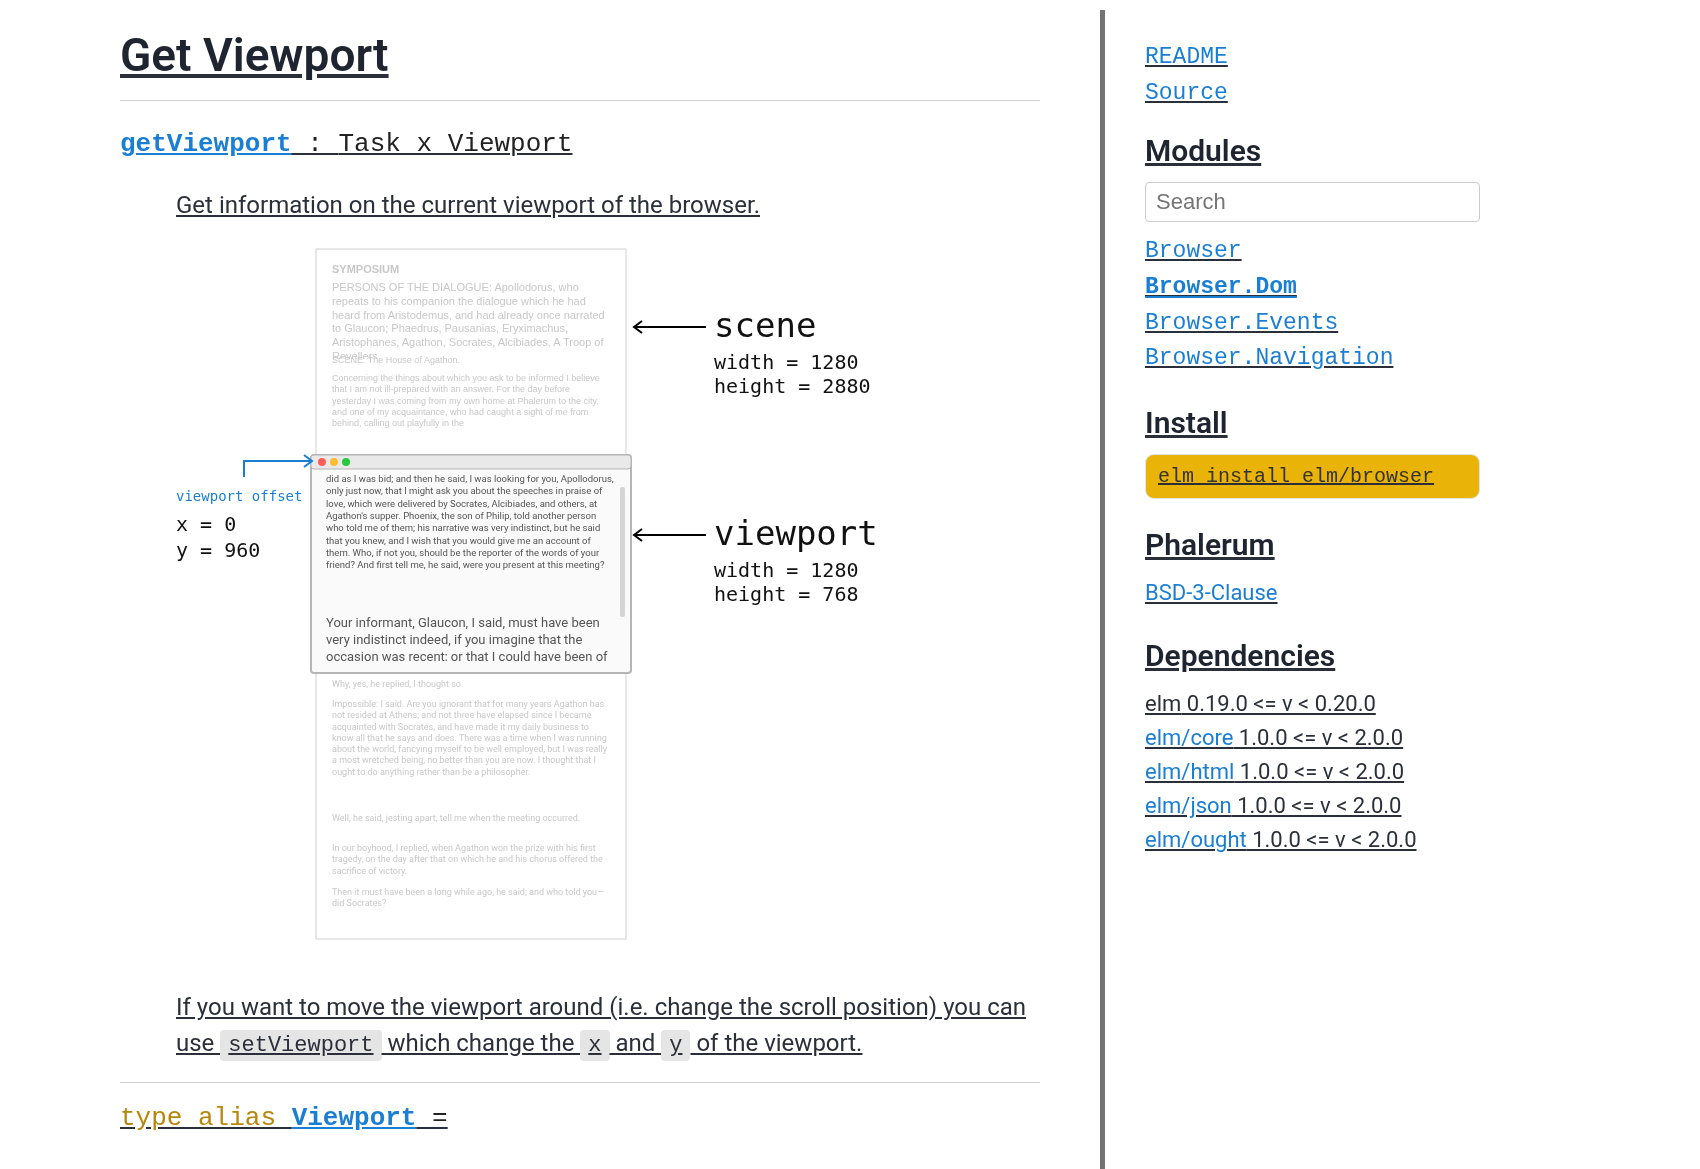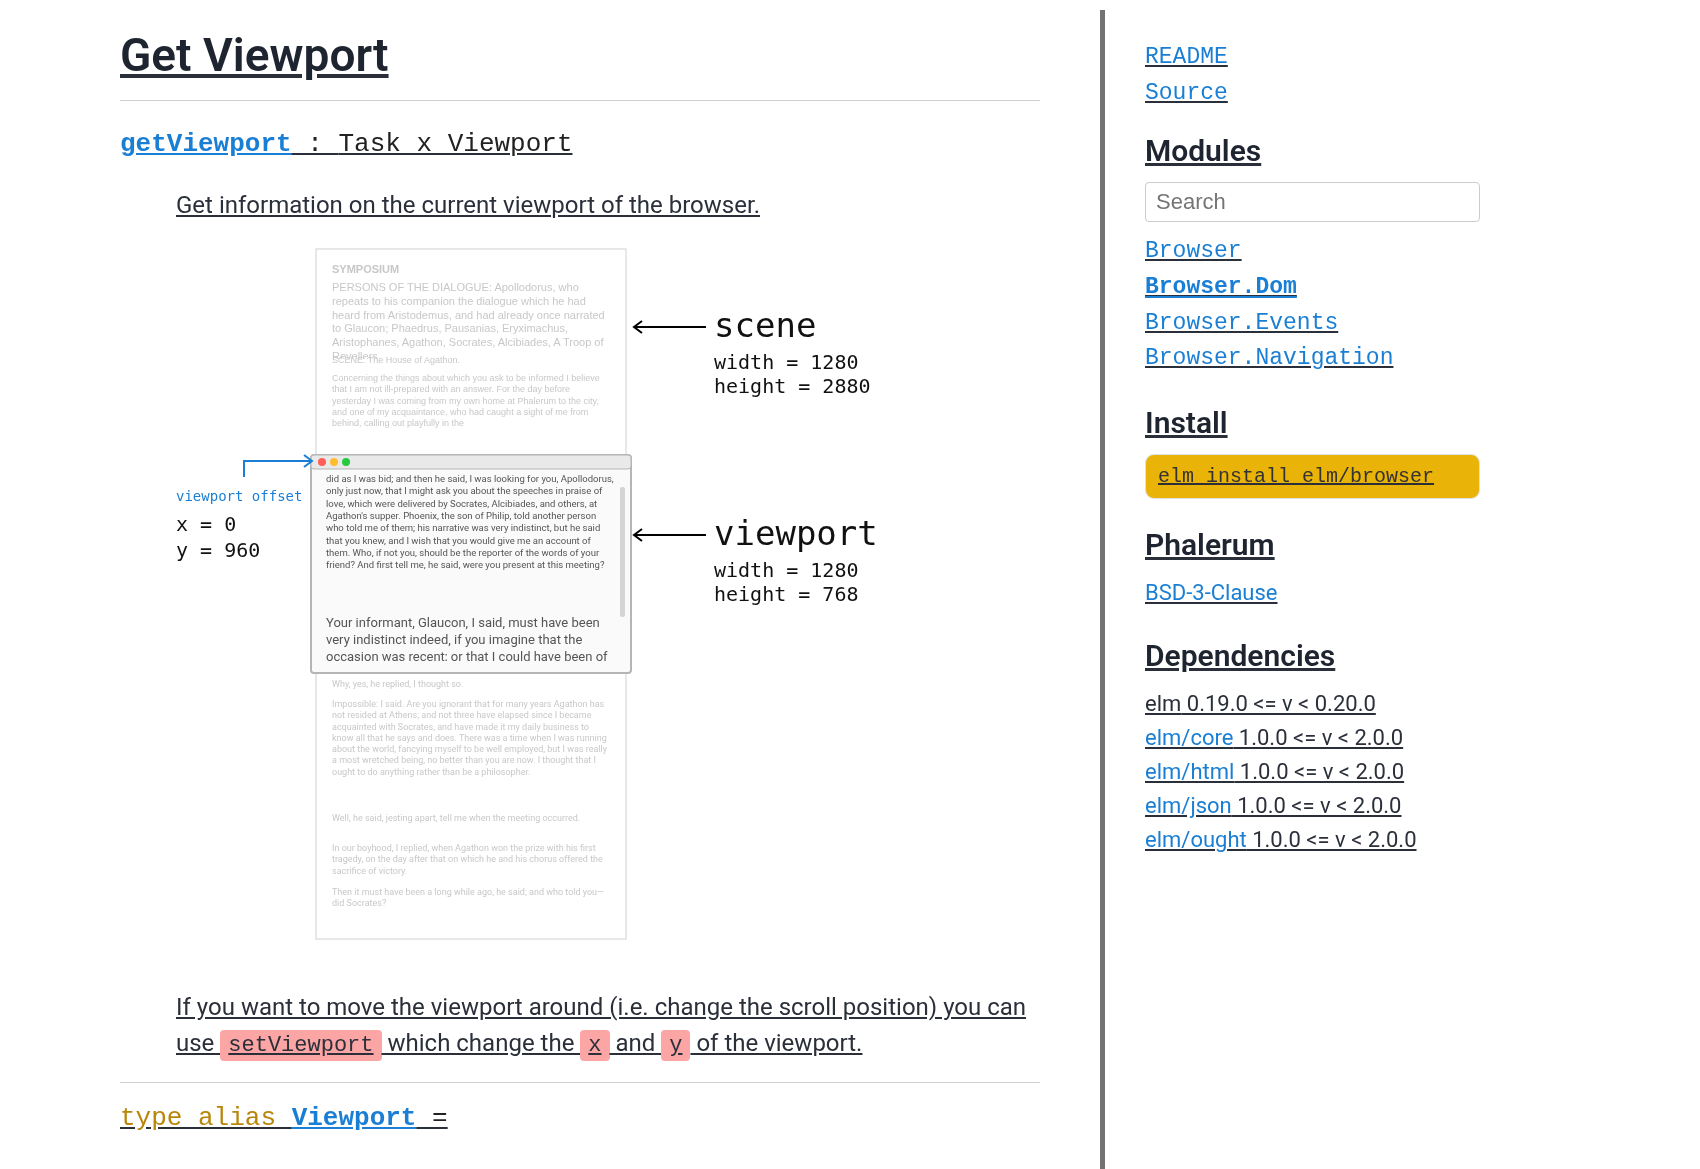--- a/index.html
+++ b/index.html
@@ -57,21 +57,21 @@
     padding-left: 56px;
     line-height: 1.5;
   }
   .diagram-wrap {
     padding-left: 56px;
     margin-top: 10px;
     margin-bottom: 40px;
   }
   .inline-code {
     font-family: "SFMono-Regular", Consolas, "Liberation Mono", Menlo, monospace;
-    background: #fca5a5;
+    background: #e5e5e5;
     padding: 3px 8px;
     border-radius: 4px;
     font-size: 22px;
     color: #2a2f3a;
   }
   .sidebar h2 {
     font-size: 30px;
     font-weight: 600;
     margin: 28px 0 14px 0;
     color: #1e2430;

